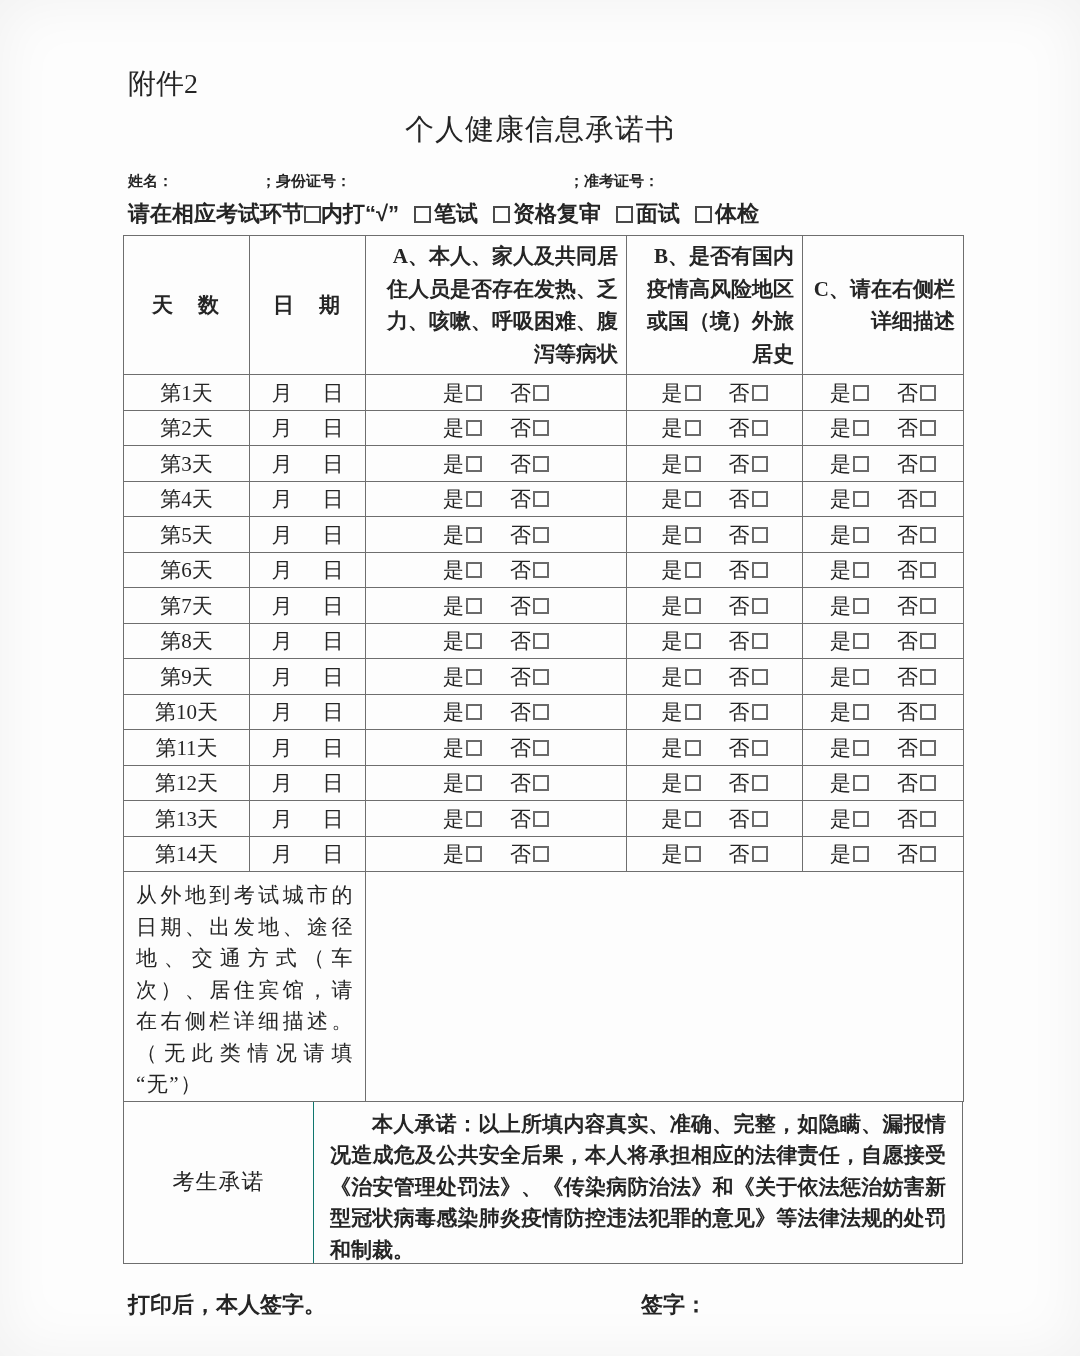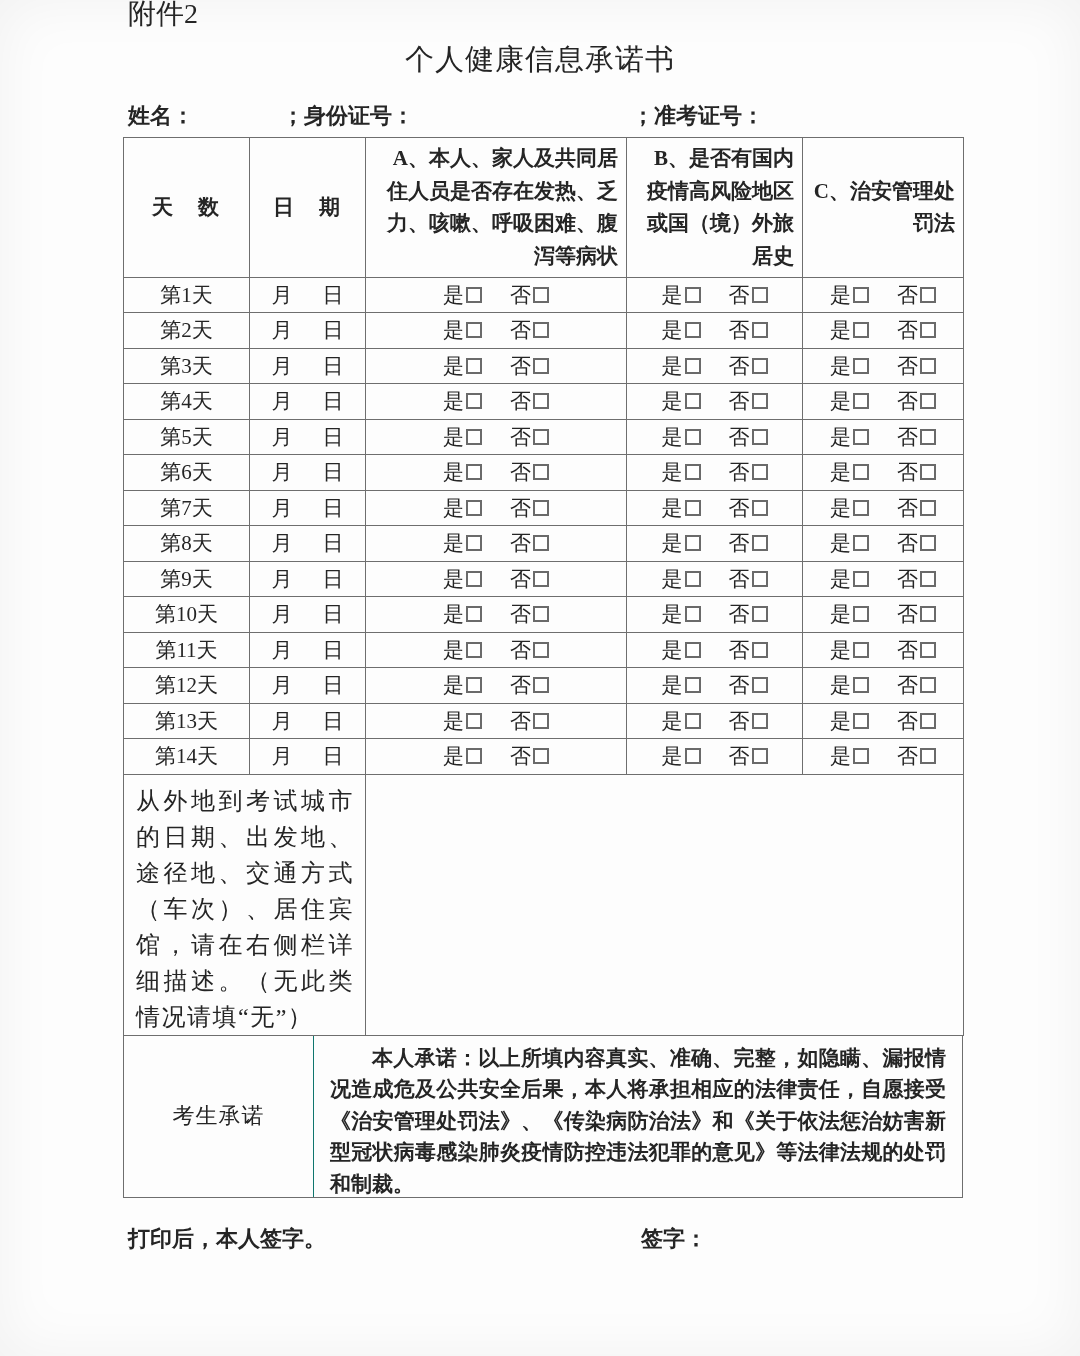--- a/index.html
+++ b/index.html
@@ -5,41 +5,42 @@
   * { margin:0; padding:0; box-sizing:border-box; }
   html,body { background:#ffffff; }
   .page {
     position:relative;
     width:1080px; height:1356px;
     background:#fdfdfd;
     color:#252525;
     font-family:"Liberation Serif","DejaVu Serif",serif;
     overflow:hidden;
     box-shadow: inset 0 0 60px rgba(0,0,0,0.05);
+    padding-top:70px;
   }
   .attachment {
     margin-left:128px;
     font-size:28px;
     line-height:1;
   }
   .doc-title {
     margin-top:16px;
     text-align:center;
     font-size:29px;
     font-weight:normal;
     letter-spacing:1px;
     line-height:1.1;
   }
   .hei {
     font-family:"Liberation Sans","DejaVu Sans",sans-serif;
     font-weight:bold;
   }
   .identity-line {
     margin:26px 0 0 128px;
-    font-size:22px;
+    font-size:15px;
     line-height:1.25;
     white-space:nowrap;
   }
   .sp1 { display:inline-block; width:88px; }
   .sp2 { display:inline-block; width:218px; }
   .instruction-line {
     margin:9px 0 0 128px;
     font-size:22px;
     line-height:1.25;
     white-space:nowrap;
@@ -94,21 +95,21 @@
   td.c-yn { font-size:21px; }
   .yn {
     display:flex; justify-content:center; align-items:center; gap:28px;
   }
   .opt { display:inline-flex; align-items:center; gap:2px; }
 
   tr.travel-row { height:195px; }
   td.travel-note {
     vertical-align:top;
     padding:8px 11px 0 12px;
-    font-size:24px;
+    font-size:21px;
     line-height:1.5;
     letter-spacing:1.5px;
     text-align:justify;
   }
   td.travel-fill { background:#fdfdfd; }
 
   .commit-row {
     display:flex;
     width:840px;
     margin-left:123px;
@@ -145,36 +146,39 @@
 <div class="page">
 
   <div class="attachment">附件2</div>
 
   <div class="doc-title">个人健康信息承诺书</div>
 
   <div class="identity-line hei">
     <span>姓名：</span><span class="sp1"></span><span>；身份证号：</span><span class="sp2"></span><span>；准考证号：</span>
   </div>
 
+  <div class="instruction-line hei">
+    <span>请在相应考试环节</span><span class="cb"></span><span>内打“√”</span><span><span class="opt-item"><span class="cb"></span><span>笔试</span></span><span class="opt-item"><span class="cb"></span><span>资格复审</span></span><span class="opt-item"><span class="cb"></span><span>面试</span></span><span class="opt-item"><span class="cb"></span><span>体检</span></span></span>
+  </div>
 
   <table class="health">
     <colgroup>
       <col style="width:126px">
         <col style="width:116px">
         <col style="width:261px">
         <col style="width:176px">
         <col style="width:161px">
     </colgroup>
     <thead>
       <tr class="header-row">
         <th class="th-center">天　数</th>
         <th class="th-center">日　期</th>
         <th class="th-wide">A、本人、家人及共同居住人员是否存在发热、乏力、咳嗽、呼吸困难、腹泻等病状</th>
         <th class="th-wide">B、是否有国内疫情高风险地区或国（境）外旅居史</th>
-        <th class="th-wide">C、治安管理处罚法</th>
+        <th class="th-wide">C、请在右侧栏详细描述</th>
       </tr>
     </thead>
     <tbody>
         <tr class="day-row">
           <td class="c-day">第1天</td>
           <td class="c-date">
             <div class="date-wrap">
               <span>月</span>
               <span>日</span>
             </div>

